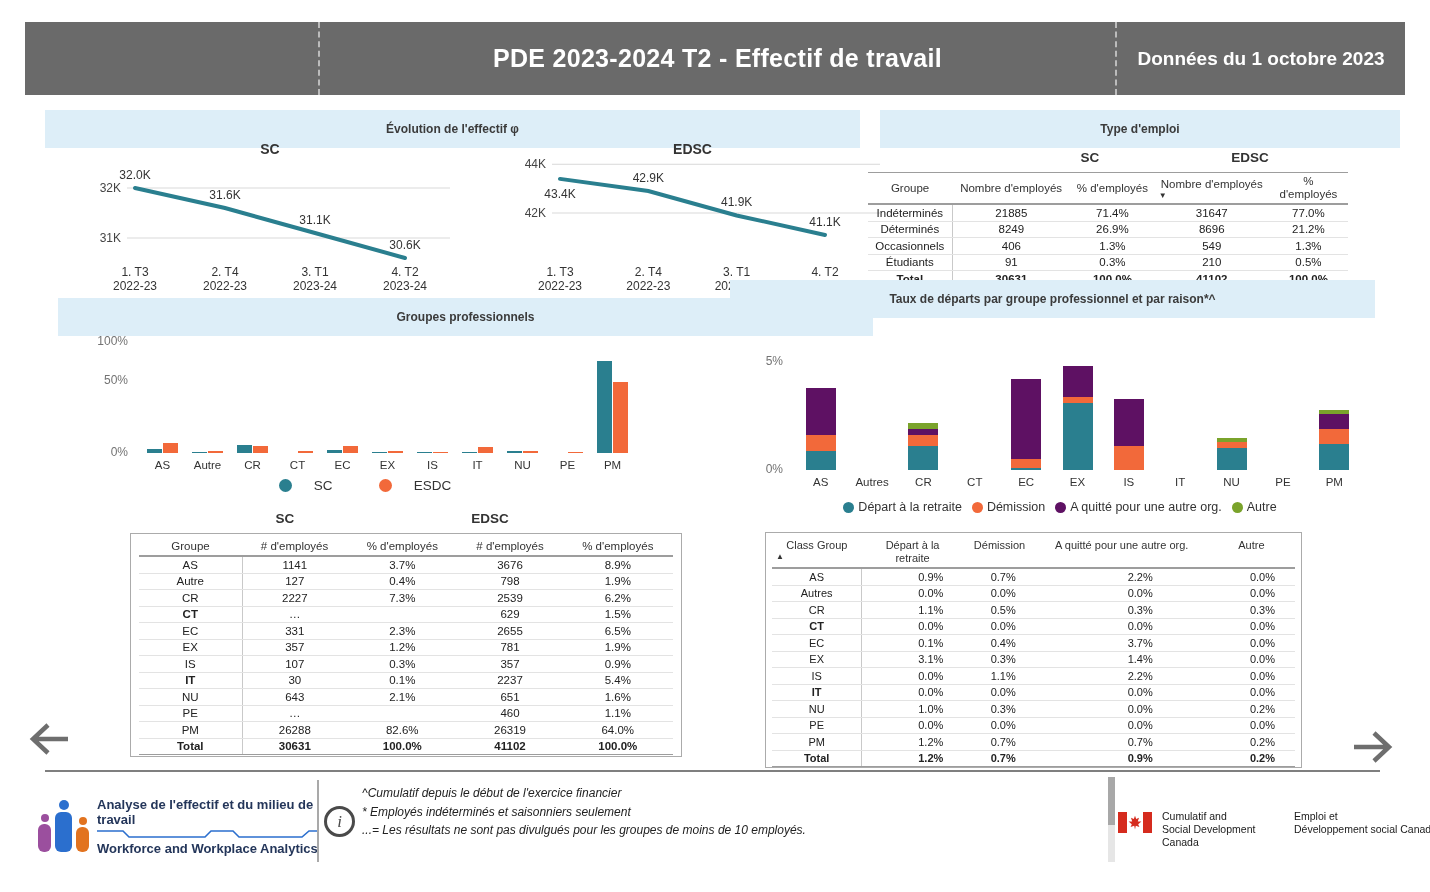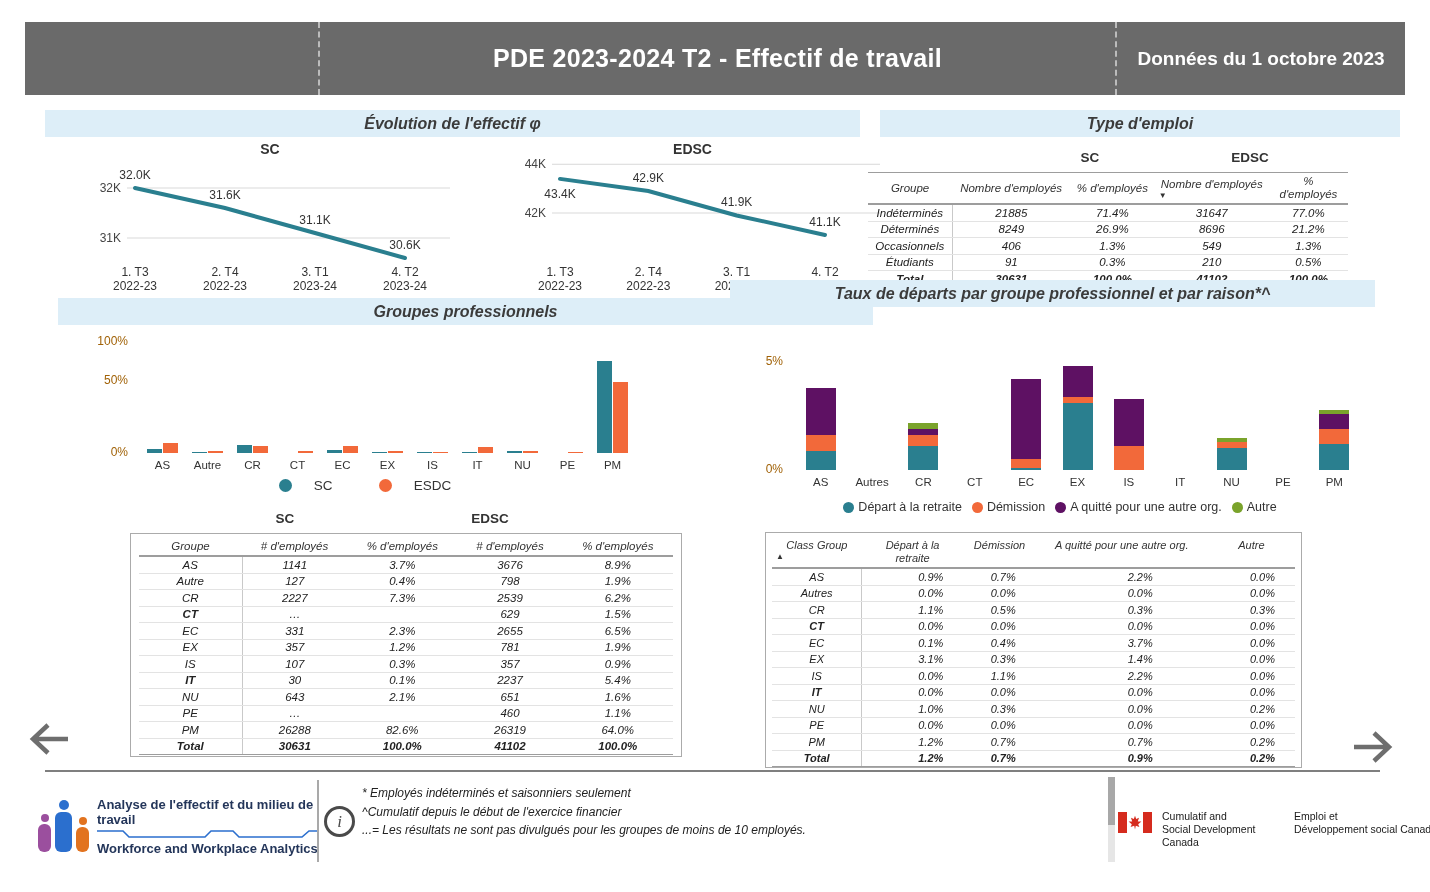--- a/index.html
+++ b/index.html
@@ -10,40 +10,40 @@
 
   
   .topbar{position:absolute;left:25px;top:22px;width:1380px;height:73px;display:flex;background:#6a6a6a;}
   .topbar-left{width:293px;border-right:2px dashed rgba(255,255,255,.55);}
   .topbar-center{flex:1;display:flex;align-items:center;justify-content:center;
                  color:#fff;font-size:25px;font-weight:bold;letter-spacing:.3px;}
   .topbar-right{width:288px;border-left:2px dashed rgba(255,255,255,.55);display:flex;
                 align-items:center;justify-content:center;color:#fff;font-size:19px;font-weight:bold;}
 
   
-  .secbar{position:absolute;height:27px;background:#ddeef8;display:flex;align-items:center;
-          justify-content:center;font-size:16px;font-weight:bold;color:#3b3b3b;font-style:italic;}
+  .secbar{position:absolute;height:38px;background:#ddeef8;display:flex;align-items:center;
+          justify-content:center;font-size:12px;font-weight:bold;color:#3b3b3b;}
   #bar-evolution{left:45px;top:110px;width:815px;}
   #bar-type{left:880px;top:110px;width:520px;}
   #bar-groupes{left:58px;top:298px;width:815px;}
   #bar-departs{left:730px;top:280px;width:645px;}
 
   
   .linechart{position:absolute;width:405px;height:160px;}
   #chart-sc{left:55px;top:140px;}
   #chart-edsc{left:480px;top:140px;width:410px;}
   .chart-title{position:absolute;top:1px;text-align:center;font-size:14px;font-weight:bold;color:#333;}
   #chart-sc .chart-title{left:80px;right:55px;}
   #chart-edsc .chart-title{left:80px;right:65px;}
 
   
   .barchart{position:absolute;}
   #chart-groupes{left:95px;top:330px;width:540px;height:185px;}
   #chart-departs{left:740px;top:340px;width:620px;height:195px;}
-  .barchart .ytick{position:absolute;left:0;text-align:right;font-size:12px;color:#a16207;}
+  .barchart .ytick{position:absolute;left:0;text-align:right;font-size:12px;color:#737373;}
   .barchart .xlab{position:absolute;text-align:center;font-size:11.5px;color:#333;}
   .barchart .bar{position:absolute;}
   .barchart .bar.stack{display:flex;flex-direction:column-reverse;}
 
   
   .legend{position:absolute;display:flex;justify-content:center;align-items:center;color:#333;}
   .legend-item{display:inline-flex;align-items:center;}
   .dot{display:inline-block;border-radius:50%;}
   #legend-groupes{left:95px;top:478px;width:540px;gap:46px;font-size:13.5px;}
   #legend-groupes .dot{width:13px;height:13px;margin-right:22px;}
@@ -51,21 +51,21 @@
   #legend-departs .dot{width:11px;height:11px;margin-right:4px;}
 
   
   .grouphead{position:absolute;font-size:13.5px;font-weight:bold;color:#333;text-align:center;}
   #gh-type-sc{left:1020px;top:150px;width:140px;}
   #gh-type-edsc{left:1180px;top:150px;width:140px;}
   #gh-g-sc{left:225px;top:511px;width:120px;}
   #gh-g-edsc{left:425px;top:511px;width:130px;}
 
   
-  .tablewrap table{border-collapse:collapse;width:100%;color:#222;font-style:italic;}
+  .tablewrap table{border-collapse:collapse;width:100%;color:#222;}
   .tablewrap th{font-weight:normal;color:#333;padding:2px 4px;border-bottom:2px solid #9d9d9d;
                 font-size:11.5px;line-height:13px;}
   .tablewrap td{padding:1.5px 4px;border-bottom:1px solid #e3e3e3;font-size:11.5px;line-height:12.5px;}
   .tablewrap td:first-child{border-right:1px solid #c9c9c9;}
   .tablewrap .total-row td{font-weight:bold;border-top:1.5px solid #9d9d9d;border-bottom:1.5px solid #9d9d9d;}
   .tablewrap td.bold{font-weight:bold;}
   .tbl-center td{text-align:center;}
   .sort{display:block;font-size:8px;line-height:7px;color:#333;text-align:left;margin-top:1px;}
 
   #table-type{position:absolute;left:868px;top:172px;width:480px;}
@@ -589,22 +589,22 @@
       </svg>
       <div>Workforce and Workplace Analytics</div>
     </div>
   </div>
 
   <div class="footer-div"></div>
   <div class="info-icon">i</div>
 
   <div class="notes">
     <div>
+        <div class="footnote">^Cumulatif depuis le début de l'exercice financier</div>
         <div class="footnote">* Employés indéterminés et saisonniers seulement</div>
-        <div class="footnote">^Cumulatif depuis le début de l'exercice financier</div>
         <div class="footnote">...= Les résultats ne sont pas divulgués pour les groupes de moins de 10 employés.</div>
       </div>
   </div>
 
   <div class="scrollbar">
     <div class="scroll-thumb"></div>
   </div>
 
   <div class="canada">
     <div class="flag">

